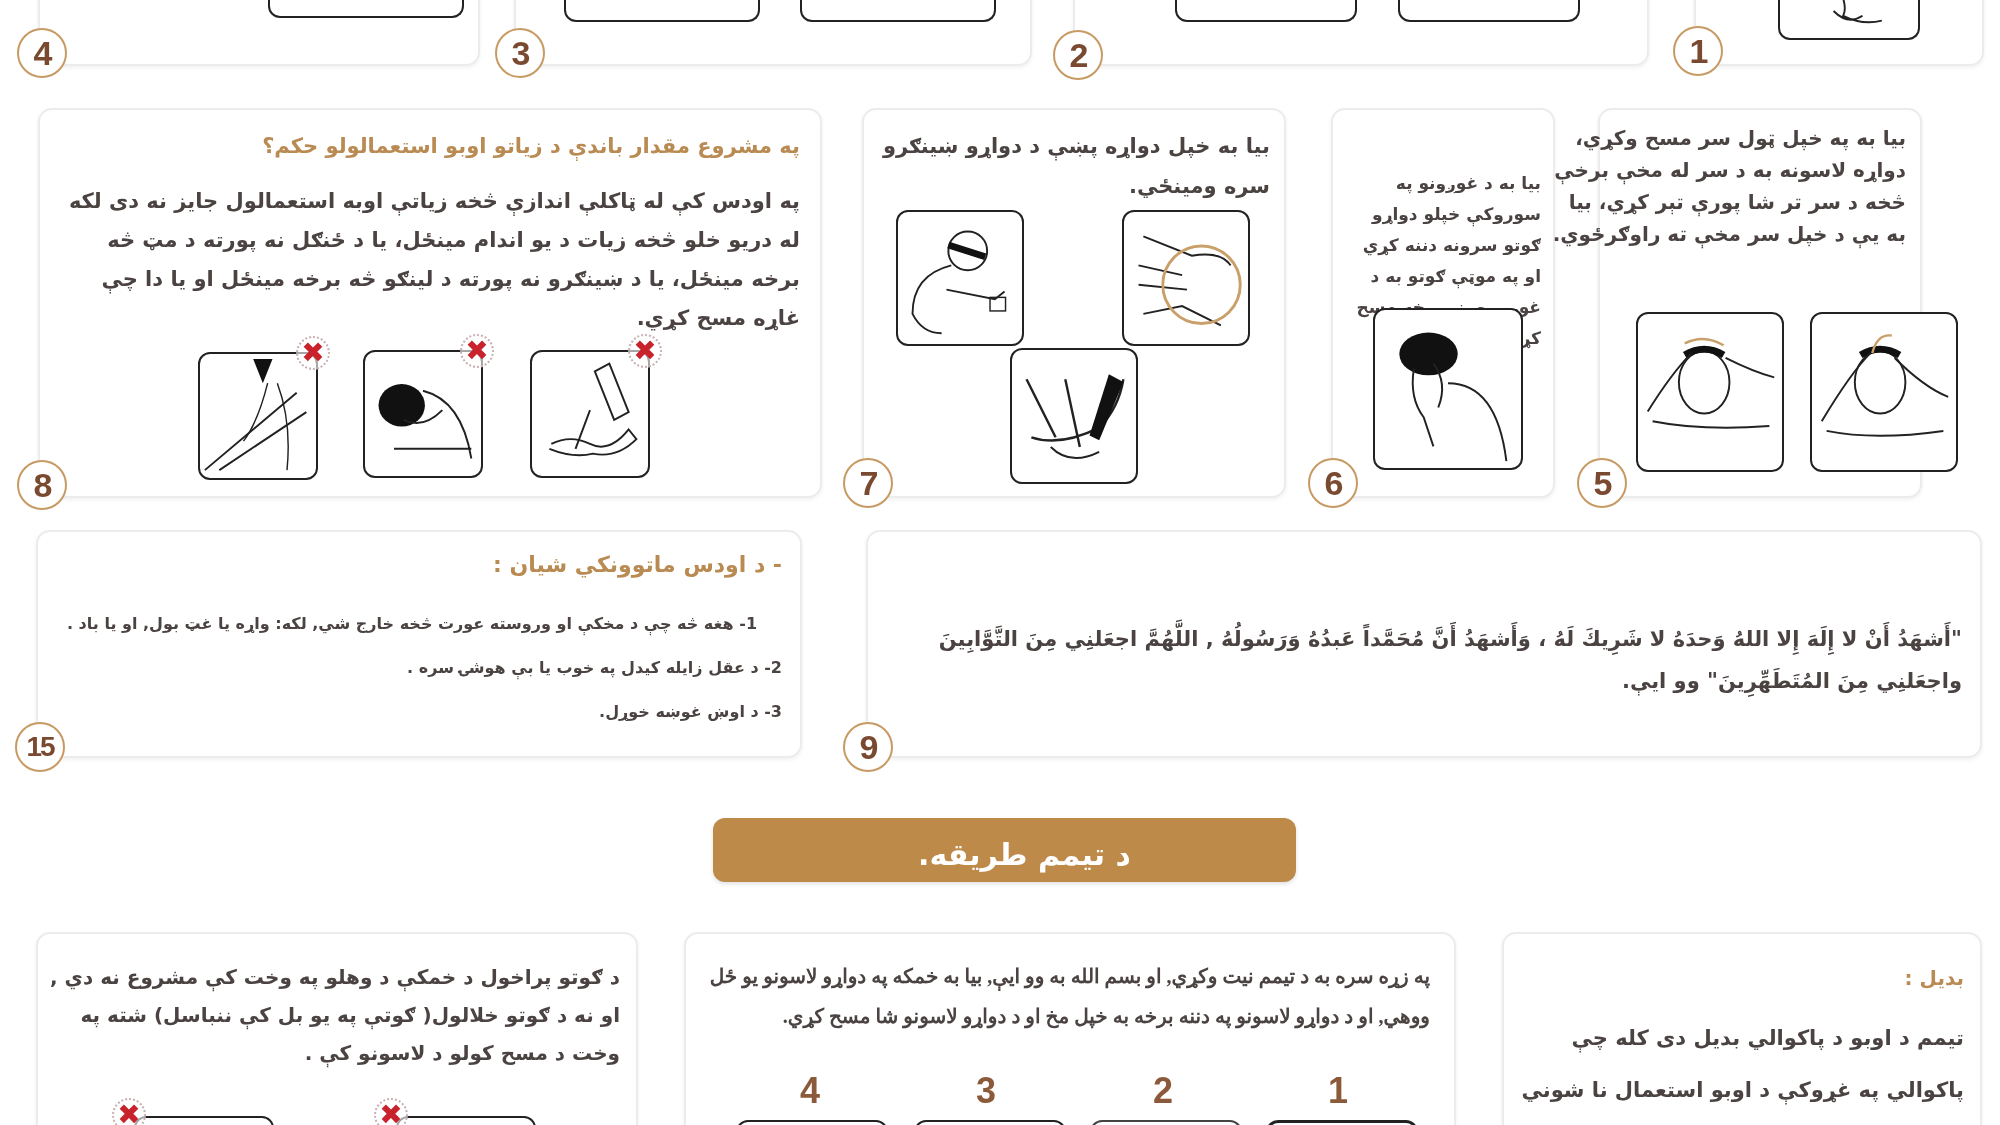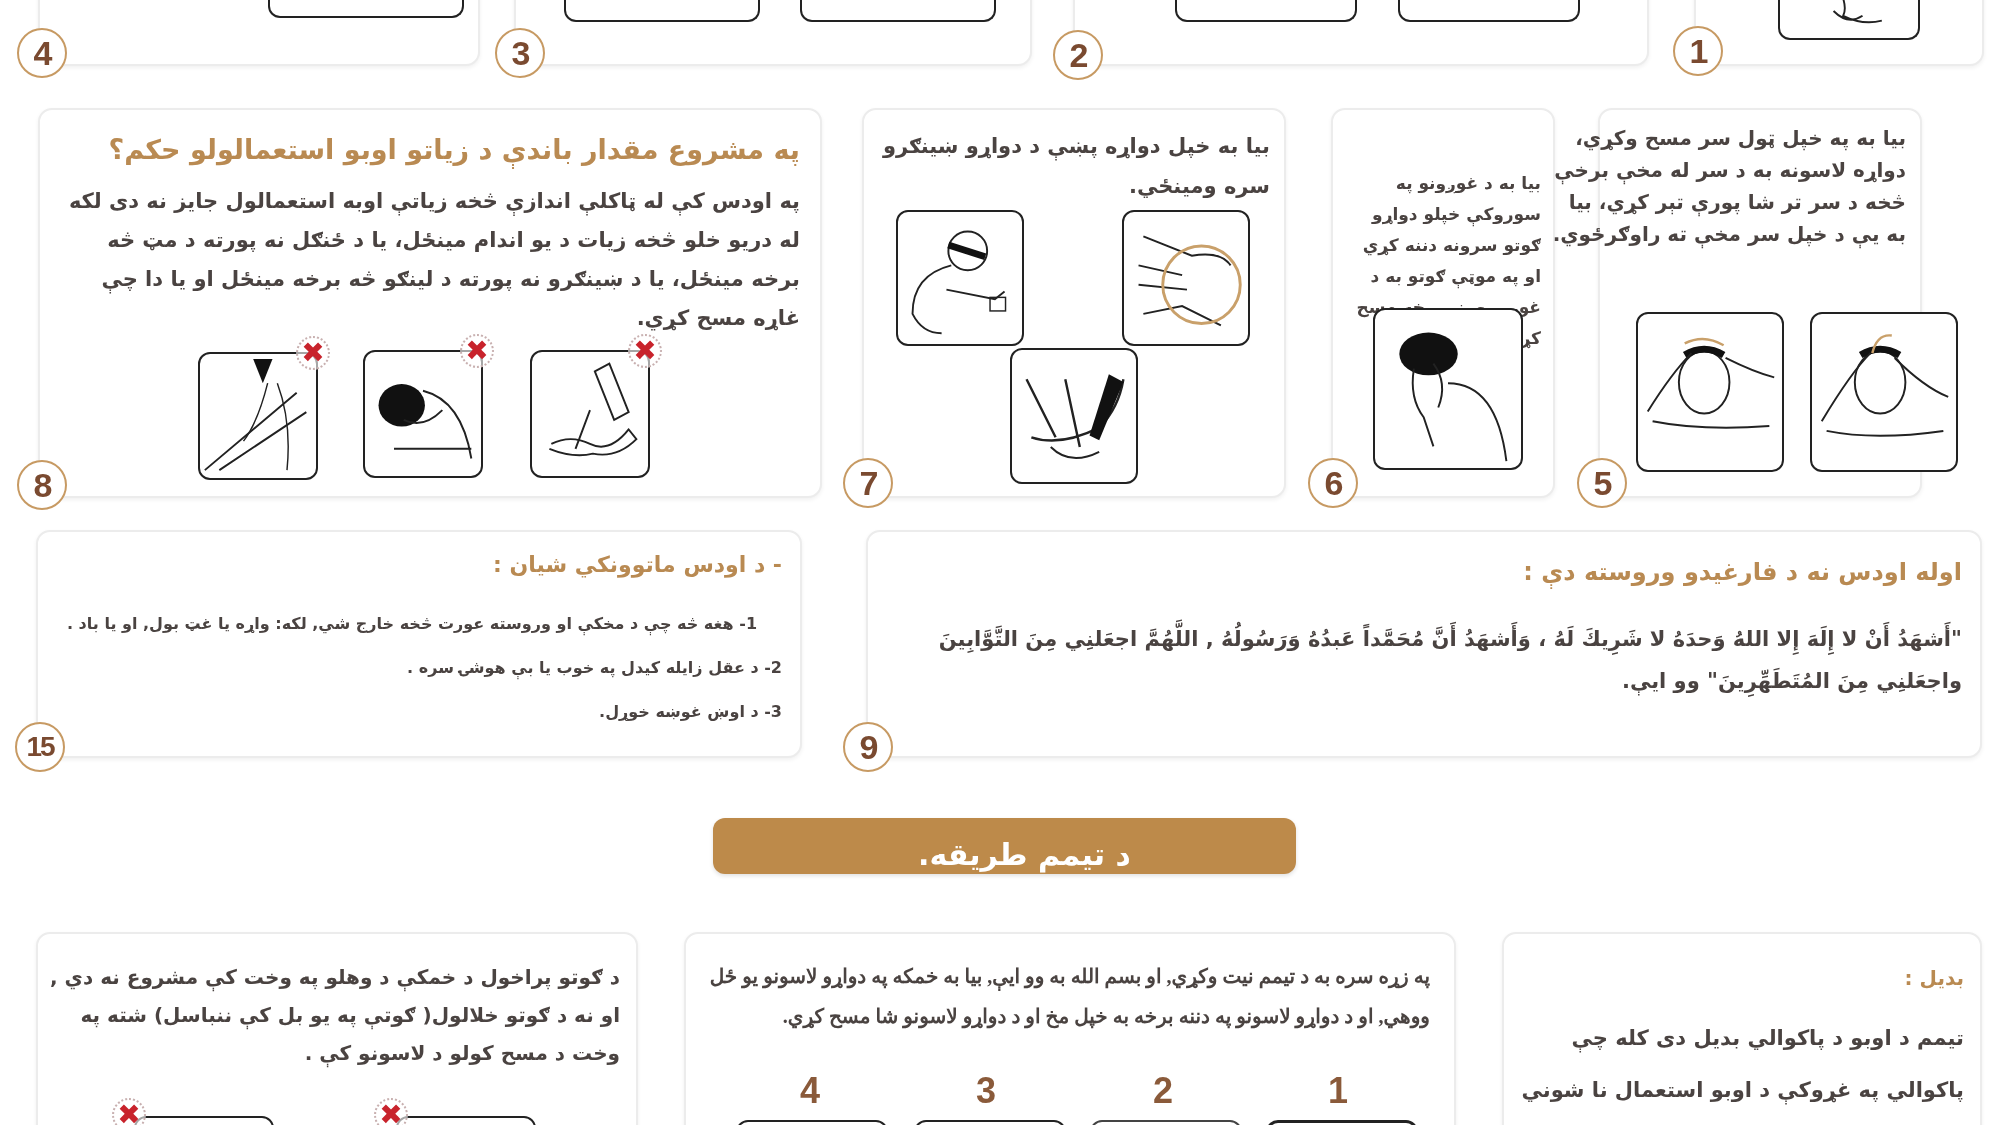--- a/index.html
+++ b/index.html
@@ -51,21 +51,21 @@
     color: #c8232c;
     font-family: "DejaVu Sans", sans-serif;
     font-weight: bold;
     font-size: 28px;
     line-height: 30px;
     text-align: center;
   }
 
   .banner {
     position: absolute;
-    left: 713px; top: 818px; width: 583px; height: 56px;
+    left: 713px; top: 818px; width: 583px; height: 64px;
     background: #bd8a4a;
     border-radius: 12px;
     color: #ffffff;
     font-size: 30px;
     font-weight: bold;
     text-align: center;
     line-height: 74px;
     direction: rtl;
     box-shadow: 0 2px 4px rgba(0,0,0,0.12);
     padding-left: 40px;
@@ -104,21 +104,21 @@
 <div class="card" style="left:1694px; top:-20px; width:290px; height:86px;">
   <div class="illus" style="left:82px; top:0; width:142px; height:58px; border-top:none; border-radius:0 0 12px 12px;">
     <svg viewBox="0 0 142 58">
         <path d="M60 5 q10 20 5 30 q20 10 40 5 M55 30 q15 15 30 5" stroke="#222" stroke-width="2" fill="none"></path>
       </svg>
   </div>
 </div>
 <div class="badge" style="left:1673px; top:26px;">1</div>
 
 <div class="card rtl" style="left:38px; top:108px; width:784px; height:390px;">
-  <div class="title-gold" style="position:absolute; right:20px; top:24px; width:740px; font-size:27px;">په مشروع مقدار باندې د زیاتو اوبو استعمالولو حکم؟</div>
+  <div class="title-gold" style="position:absolute; right:20px; top:24px; width:740px; font-size:21px;">په مشروع مقدار باندې د زیاتو اوبو استعمالولو حکم؟</div>
   <div class="body-text" style="position:absolute; right:20px; top:72px; width:740px; font-size:21px; line-height:39px;">په اودس کې له ټاکلې اندازې څخه زیاتې اوبه استعمالول جایز نه دی لکه له دریو خلو څخه زیات د یو اندام مینځل، یا د ځنګل نه پورته د مټ څه برخه مینځل، یا د ښینګرو نه پورته د لینګو څه برخه مینځل او یا دا چې غاړه مسح کړي.</div>
 
   <div class="illus" style="left:158px; top:242px; width:120px; height:128px;">
     <svg viewBox="0 0 120 128">
         <path d="M5 120 L100 40 M20 120 L110 60" stroke="#222" stroke-width="2" fill="none"></path>
         <path d="M55 5 l10 25 l10 -25 z" fill="#111"></path>
         <path d="M70 30 q-10 40 -25 60 M80 30 q15 40 10 90" stroke="#222" stroke-width="1.5" fill="none"></path>
       </svg>
   </div>
   <div class="xmark" style="left:256px; top:226px;">✖</div>
@@ -200,21 +200,20 @@
 
 <div class="card rtl" style="left:36px; top:530px; width:766px; height:228px;">
   <div class="title-gold" style="position:absolute; right:18px; top:20px; width:720px; font-size:22px;">- د اودس ماتوونکي شیان :</div>
   <div class="body-text" style="position:absolute; right:18px; top:82px; width:740px; font-size:16px;text-align:center;">1- هغه څه چې د مخکې او وروسته عورت څخه خارج شي, لکه: واړه یا غټ بول, او یا باد .</div>
   <div class="body-text" style="position:absolute; right:18px; top:126px; width:740px; font-size:16px;">2- د عقل زایله کیدل په خوب یا بې هوشۍ سره .</div>
   <div class="body-text" style="position:absolute; right:18px; top:170px; width:740px; font-size:16px;">3- د اوښ غوښه خوړل.</div>
 </div>
 <div class="badge" style="left:15px; top:722px; font-size:28px;">15</div>
 
 <div class="card rtl" style="left:866px; top:530px; width:1116px; height:228px;">
-  <div class="title-gold" style="position:absolute; right:18px; top:26px; width:1060px; font-size:24px;">اوله اودس نه د فارغیدو وروسته دې :</div>
   <div class="body-text" style="position:absolute; right:18px; top:86px; width:1060px; font-size:21px; line-height:42px;">"أَشهَدُ أَنْ لا إِلَهَ إِلا اللهُ وَحدَهُ لا شَرِيكَ لَهُ ، وَأَشهَدُ أَنَّ مُحَمَّداً عَبدُهُ وَرَسُولُهُ , اللَّهُمَّ اجعَلنِي مِنَ التَّوَّابِينَ واجعَلنِي مِنَ المُتَطَهِّرِينَ" وو ایې.</div>
 </div>
 <div class="badge" style="left:843px; top:722px;">9</div>
 
 <div class="banner">د تیمم طریقه.</div>
 
 <div class="card rtl" style="left:36px; top:932px; width:602px; height:220px;">
   <div class="body-text" style="position:absolute; right:16px; top:24px; width:570px; font-size:20px; line-height:38px;">د ګوتو پراخول د خمکې د وهلو په وخت کې مشروع نه دي , او نه د ګوتو خلالول( ګوتې په یو بل کې ننباسل) شته  په وخت د مسح کولو د لاسونو کې .</div>
   <div class="illus" style="left:96px; top:182px; width:140px; height:60px;"></div>
   <div class="xmark" style="left:74px; top:164px;">✖</div>

